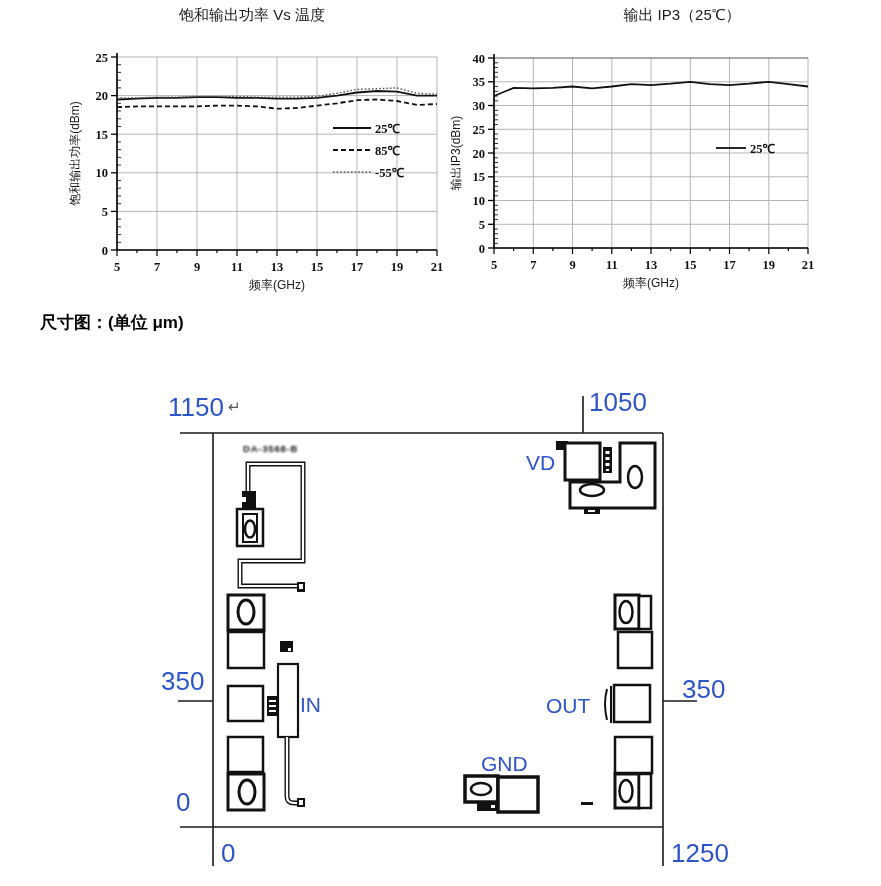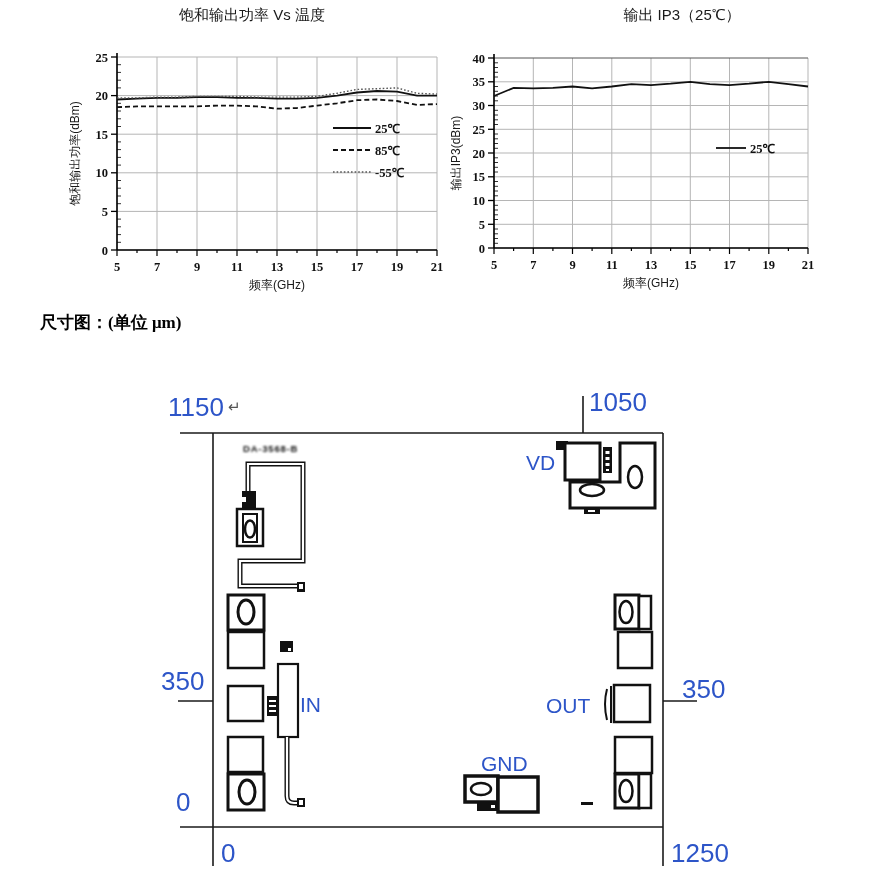--- a/index.html
+++ b/index.html
@@ -2,21 +2,21 @@
 <html><head>
 <meta charset="utf-8">
 <style>
   html,body{margin:0;padding:0;background:#fff;}
   .page{position:relative;width:881px;height:886px;background:#fff;overflow:hidden;
         font-family:"Liberation Sans",sans-serif;}
   svg{position:absolute;left:0;}
   #charts-svg{top:0;}
   #diagram-svg{top:330px;}
   .section-title{position:absolute;top:311px;left:40px;font-size:17px;font-weight:700;
-                 color:#000;font-family:Liberation Serif, serif;}
+                 color:#000;font-family:Liberation Sans, sans-serif;}
   
   .tick{font:bold 12.5px "Liberation Serif",serif;fill:#111;}
   .ctitle{font:15px "Liberation Sans",sans-serif;fill:#1a1a1a;}
   .alabel{font:12px "Liberation Sans",sans-serif;fill:#1a1a1a;}
   
   .dim{fill:#2d55c8;font-size:26px;font-family:"Liberation Sans",sans-serif;}
   .port{fill:#2d55c8;font-size:21px;font-family:"Liberation Sans",sans-serif;}
   .ret{fill:#555;font-size:15px;}
   .part{fill:#111;font-size:9.5px;font-weight:700;letter-spacing:.8px;filter:blur(.9px);}
   

